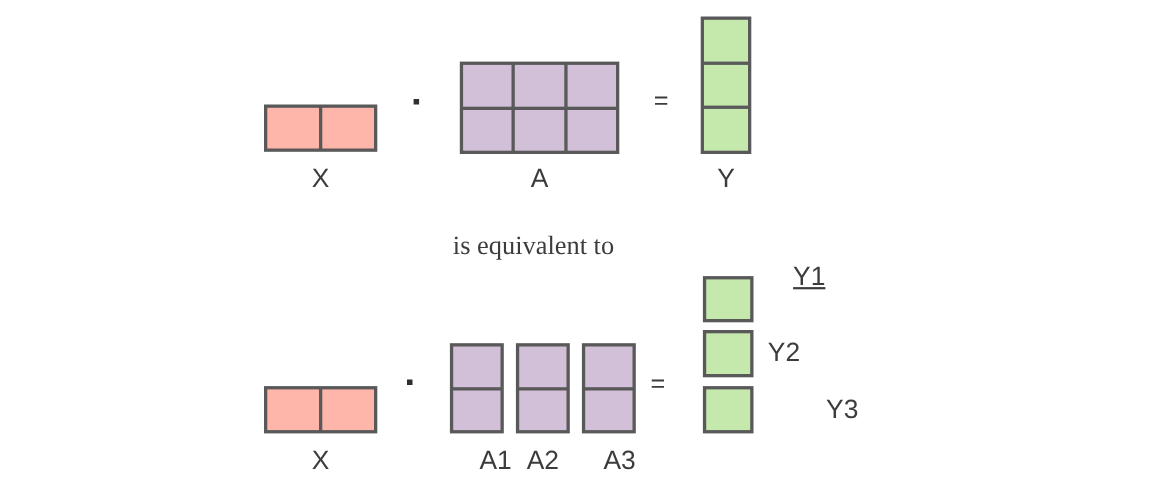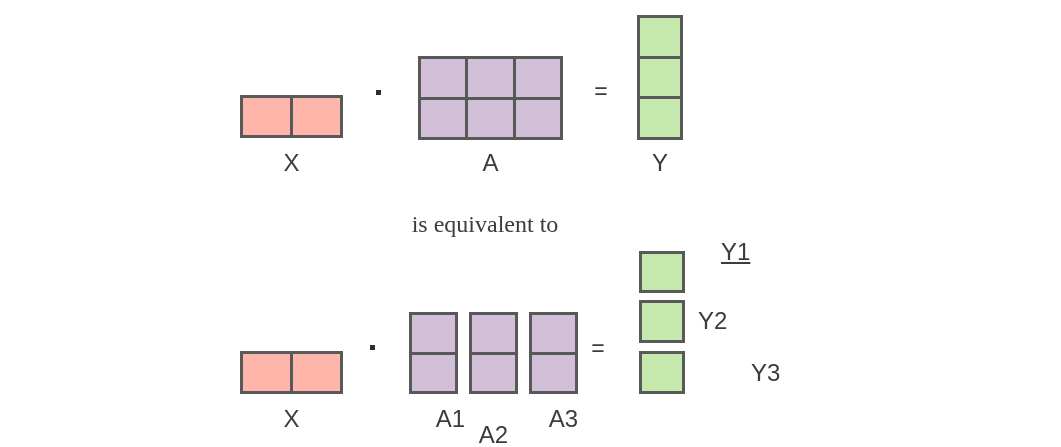--- a/index.html
+++ b/index.html
@@ -67,21 +67,21 @@
   #m-a1 { left: 409px; top: 312px; width: 49px; height: 82px; grid-template-rows: 1fr 1fr; }
   #m-a2 { left: 469px; top: 312px; width: 49px; height: 82px; grid-template-rows: 1fr 1fr; }
   #m-a3 { left: 529px; top: 312px; width: 49px; height: 82px; grid-template-rows: 1fr 1fr; }
   #dot-bot { left: 370px; top: 345px; }
   #eq-bot  { left: 586px; top: 337px; width: 24px; }
   #m-y1 { left: 639px; top: 251px; width: 46px; height: 42px; }
   #m-y2 { left: 639px; top: 300px; width: 46px; height: 43px; }
   #m-y3 { left: 639px; top: 351px; width: 46px; height: 43px; }
   #lbl-bot-x { left: 240px; top: 407px; width: 103px; }
   #lbl-a1 { left: 426px; top: 407px; width: 49px; }
-  #lbl-a2 { left: 469px; top: 407px; width: 49px; margin-top: 16px; }
+  #lbl-a2 { left: 469px; top: 407px; width: 49px; }
   #lbl-a3 { left: 529px; top: 407px; width: 49px; text-align: right; }
   #lbl-y1 { left: 721px; top: 240px; width: 60px; text-decoration: underline; }
   #lbl-y2 { left: 698px; top: 309px; width: 60px; }
   #lbl-y3 { left: 721px; top: 361px; width: 60px; margin-left: 30px; }
 </style>
 </head>
 <body>
 
 <div class="canvas">
 

